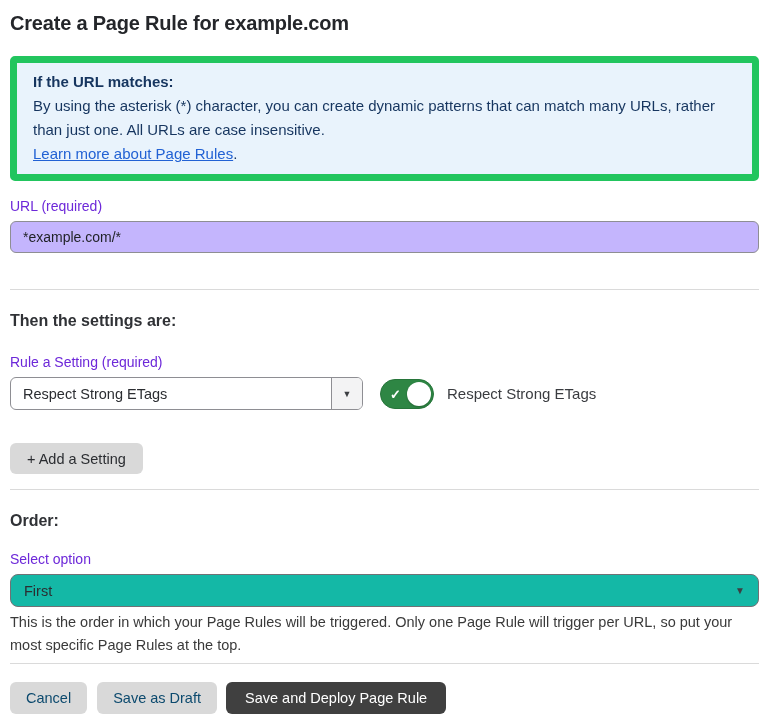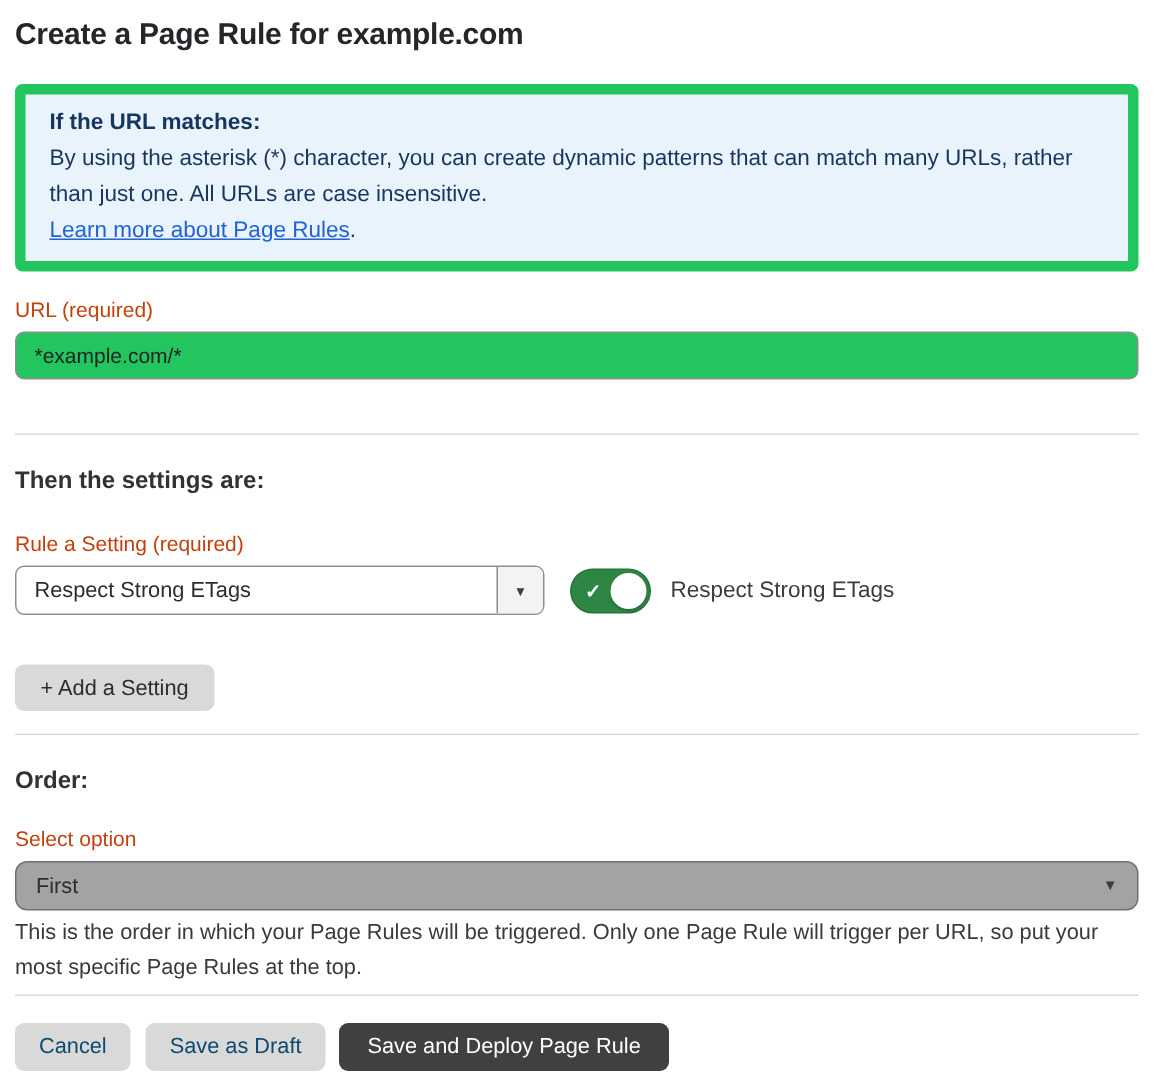--- a/index.html
+++ b/index.html
@@ -22,25 +22,25 @@
     border: 7px solid #22c55e;
     border-radius: 5px;
     padding: 7px 16px 8px;
     color: #16355f;
     font-size: 15px; line-height: 24px;
     margin-bottom: 17px;
   }
   .info-heading { font-weight: 700; }
   .info-link { color: #2262d4; text-decoration: underline; cursor: pointer; }
 
-  .field-label { font-size: 14px; color: #c2410c; line-height: 16px; margin: 0 0 7px; }
+  .field-label { font-size: 14px; color: #6d28d9; line-height: 16px; margin: 0 0 7px; }
 
   .url-input {
     width: 100%; height: 32px;
-    background: #22c55e;
+    background: #c4b5fd;
     border: 1px solid #8e8e93;
     border-radius: 6px;
     padding: 0 12px;
     font-size: 14px; color: #1f2125;
     font-family: inherit;
     outline: none;
   }
 
   .divider { border: none; border-top: 1px solid #dadada; }
   .divider-1 { margin: 36px 0 21px; }
@@ -99,21 +99,21 @@
     margin-top: 33px;
     height: 31px; padding: 0 17px;
     background: #d9d9d9; color: #2b2d31;
     border: none; border-radius: 6px;
     font-size: 14.5px; font-family: inherit; cursor: pointer;
   }
 
   .order-select {
     width: 100%; height: 33px;
     border: 1px solid #707175; border-radius: 8px;
-    background: #a3a3a3;
+    background: #14b8a6;
     display: flex; align-items: center; justify-content: space-between;
     padding: 0 13px; cursor: pointer;
   }
   .order-select-value { font-size: 14.5px; color: #2b2d31; }
   .order-select-arrow { color: #3c3e42; font-size: 10px; }
 
   .helper-text {
     margin: 4px 0 0; max-width: 745px;
     font-size: 14.5px; line-height: 23px; color: #3a3a3a;
   }

